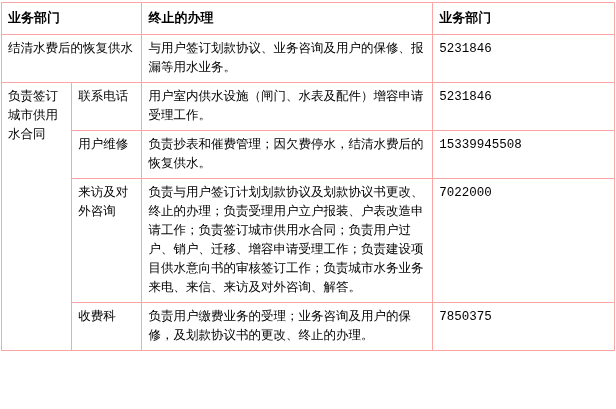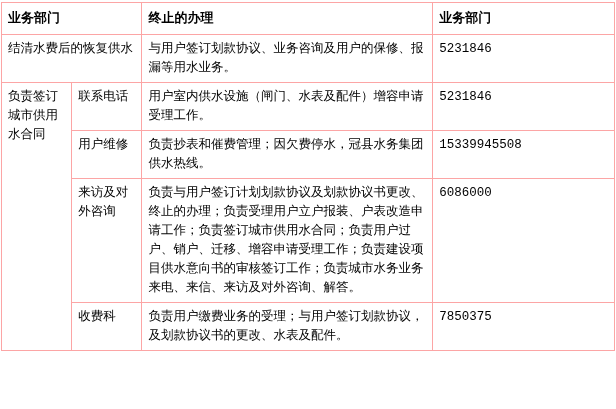--- a/index.html
+++ b/index.html
@@ -67,28 +67,28 @@
         <td class="col-phone vmid">5231846</td>
       </tr>
       <tr>
         <td class="col-dept vmid" rowspan="4">负责签订城市供用水合同</td>
         <td class="col-sub">联系电话</td>
         <td class="col-scope">用户室内供水设施（闸门、水表及配件）增容申请受理工作。</td>
         <td class="col-phone vmid">5231846</td>
       </tr>
       <tr>
         <td class="col-sub">用户维修</td>
-        <td class="col-scope">负责抄表和催费管理；因欠费停水，冠县水务集团供水热线。</td>
+        <td class="col-scope">负责抄表和催费管理；因欠费停水，结清水费后的恢复供水。</td>
         <td class="col-phone vmid">15339945508</td>
       </tr>
       <tr>
         <td class="col-sub vmid">来访及对外咨询</td>
         <td class="col-scope">负责与用户签订计划划款协议及划款协议书更改、终止的办理；负责受理用户立户报装、户表改造申请工作；负责签订城市供用水合同；负责用户过户、销户、迁移、增容申请受理工作；负责建设项目供水意向书的审核签订工作；负责城市水务业务来电、来信、来访及对外咨询、解答。</td>
-        <td class="col-phone vmid">6086000</td>
+        <td class="col-phone vmid">7022000</td>
       </tr>
       <tr>
         <td class="col-sub">收费科</td>
-        <td class="col-scope">负责用户缴费业务的受理；与用户签订划款协议，及划款协议书的更改、水表及配件。</td>
+        <td class="col-scope">负责用户缴费业务的受理；业务咨询及用户的保修，及划款协议书的更改、终止的办理。</td>
         <td class="col-phone vmid">7850375</td>
       </tr>
     </tbody>
   </table>
 </div>
 
 </body></html>

